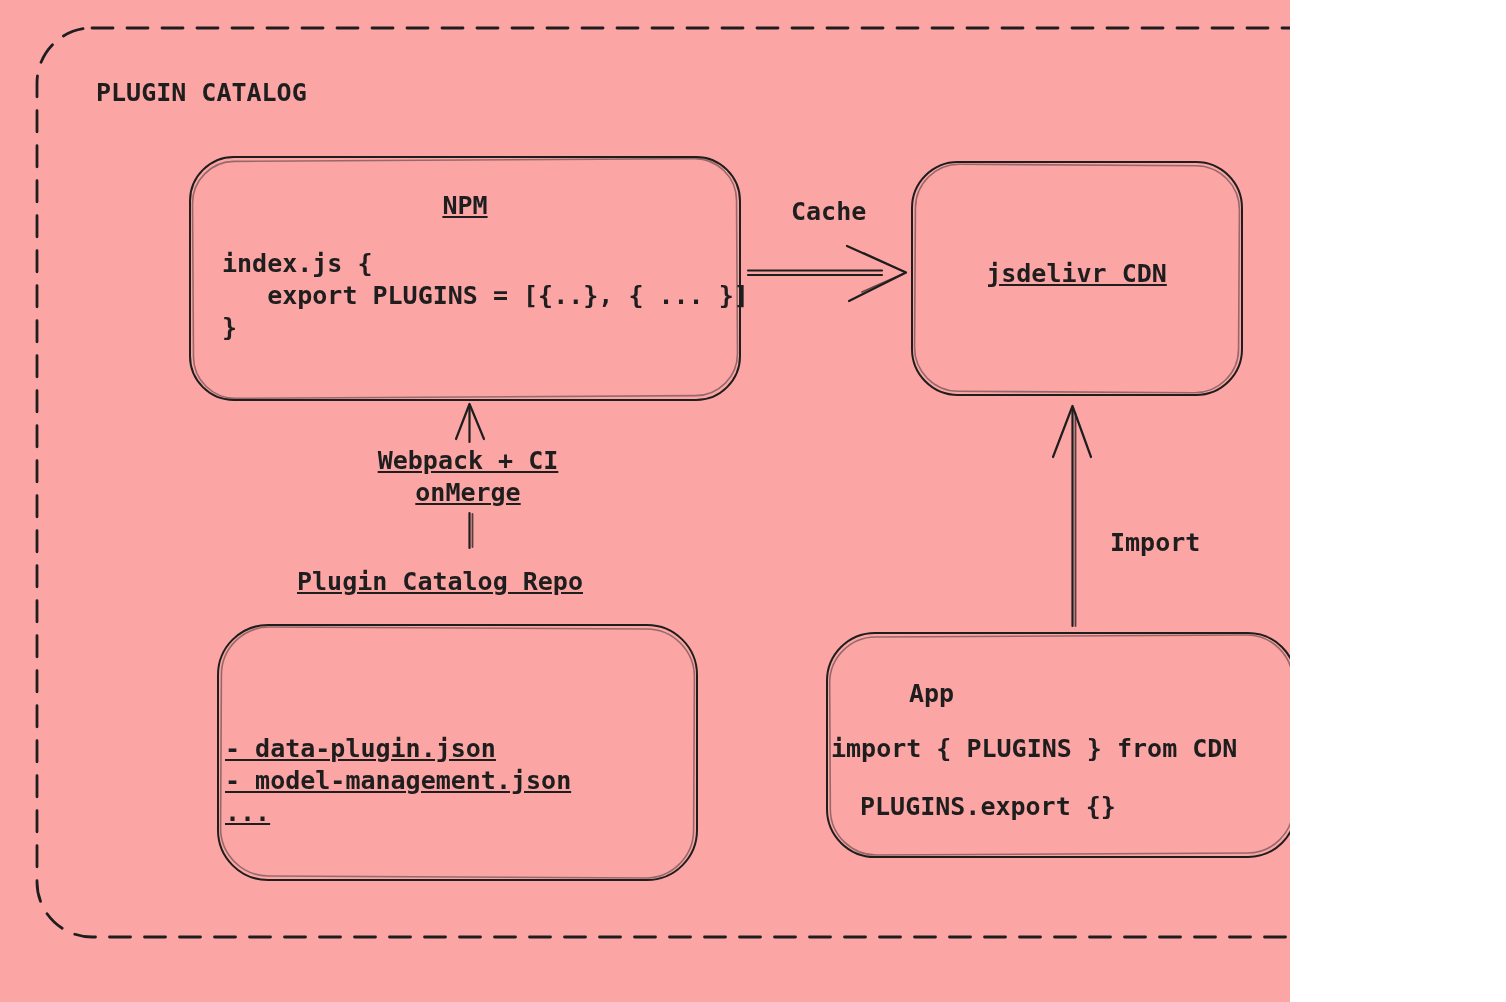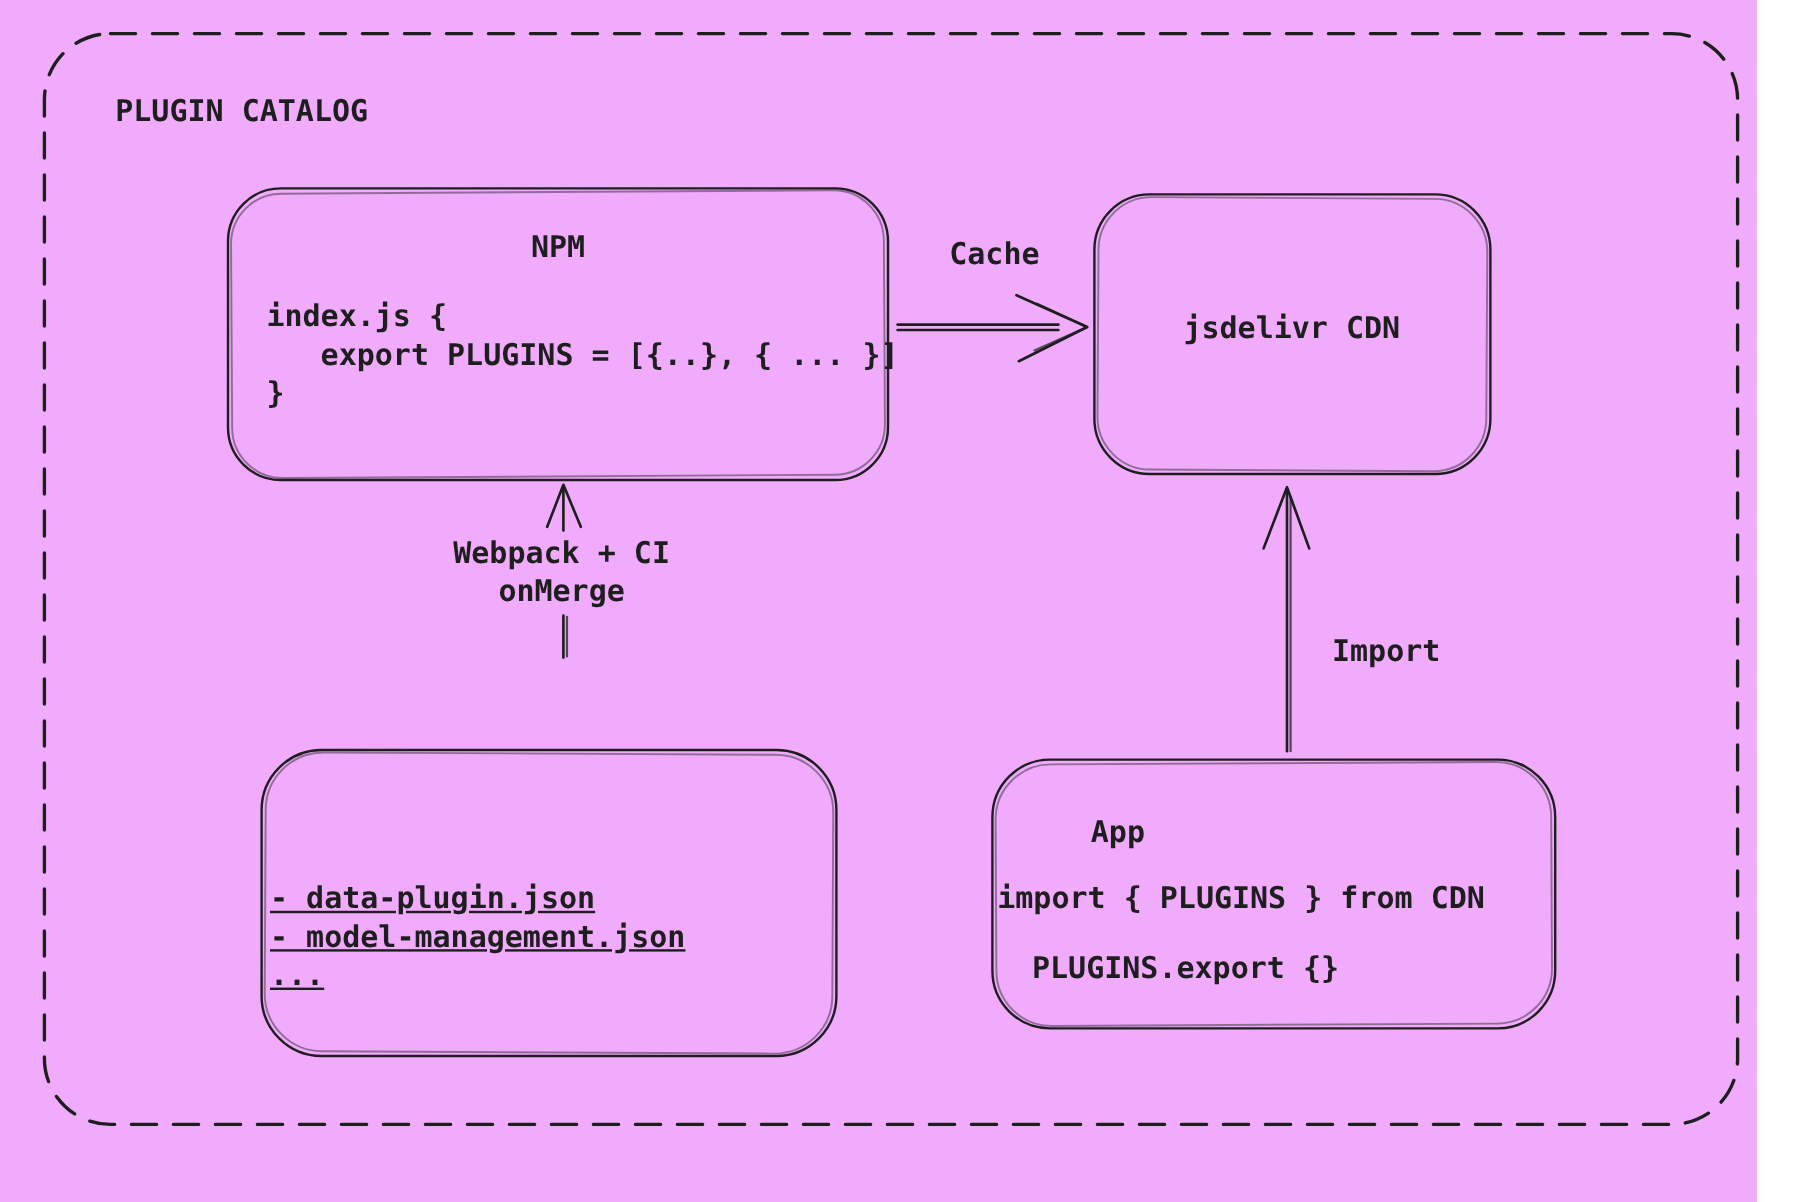--- a/index.html
+++ b/index.html
@@ -1,33 +1,33 @@
 <!DOCTYPE html>
 <html><head>
 <meta charset="utf-8">
 <style>
   html,body{margin:0;padding:0;background:#ffffff;}
   .stage{
     position:relative;
-    width:1464px;height:1002px;
-    background:#f0abfc;
+    width:1290px;height:1002px;
+    background:#fca5a5;
     overflow:hidden;
     font-family:"DejaVu Sans Mono","Liberation Mono",monospace;
     color:#1e1e1e;
   }
   .stage svg{position:absolute;left:0;top:0;}
   .txt{
     position:absolute;
     font-size:25px;
     line-height:32px;
     font-weight:600;
     letter-spacing:0;
     white-space:pre;
   }
-  .center{text-align:center;}
+  .center{text-align:center;text-decoration:underline;}
 </style>
 </head>
 <body>
 
 <div class="stage">
 
   <svg width="1506" height="1002" viewBox="0 0 1506 1002">
     <g fill="none" stroke="#1e1e1e" stroke-linecap="round" stroke-linejoin="round">
 
       <rect x="37" y="28" width="1411" height="909" rx="55" ry="55" stroke-width="2.8" stroke-dasharray="21 14"></rect>
@@ -74,20 +74,21 @@
    export PLUGINS = [{..}, { ... }]
 }</div>
 
   <div class="txt center" style="left:910px;top:258px;width:333px;">jsdelivr CDN</div>
 
   <div class="txt" style="left:791px;top:196px;">Cache</div>
 
   <div class="txt center" style="left:318px;top:445px;width:300px;text-align:center;">Webpack + CI
 onMerge</div>
 
+  <div class="txt center" style="left:190px;top:566px;width:500px;">Plugin Catalog Repo</div>
 
   <div class="txt" style="left:225px;top:733px;text-decoration:underline;">- data-plugin.json
 - model-management.json
 ...</div>
 
   <div class="txt" style="left:909px;top:678px;">App</div>
 
   <div class="txt" style="left:831px;top:733px;">import { PLUGINS } from CDN</div>
 
   <div class="txt" style="left:860px;top:791px;">PLUGINS.export {}</div>

